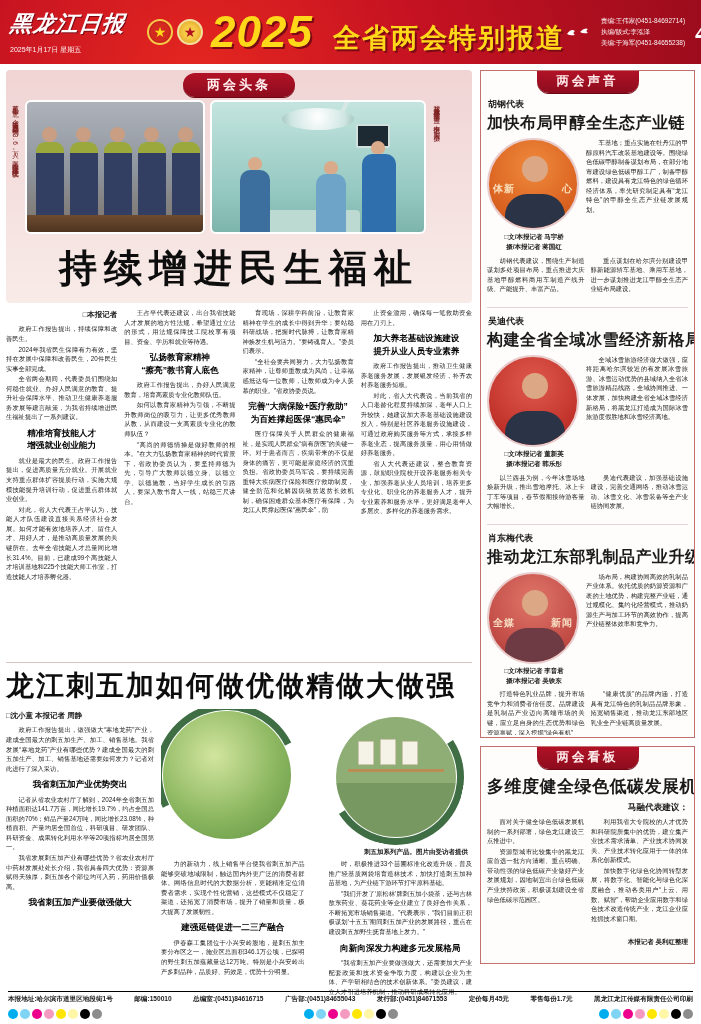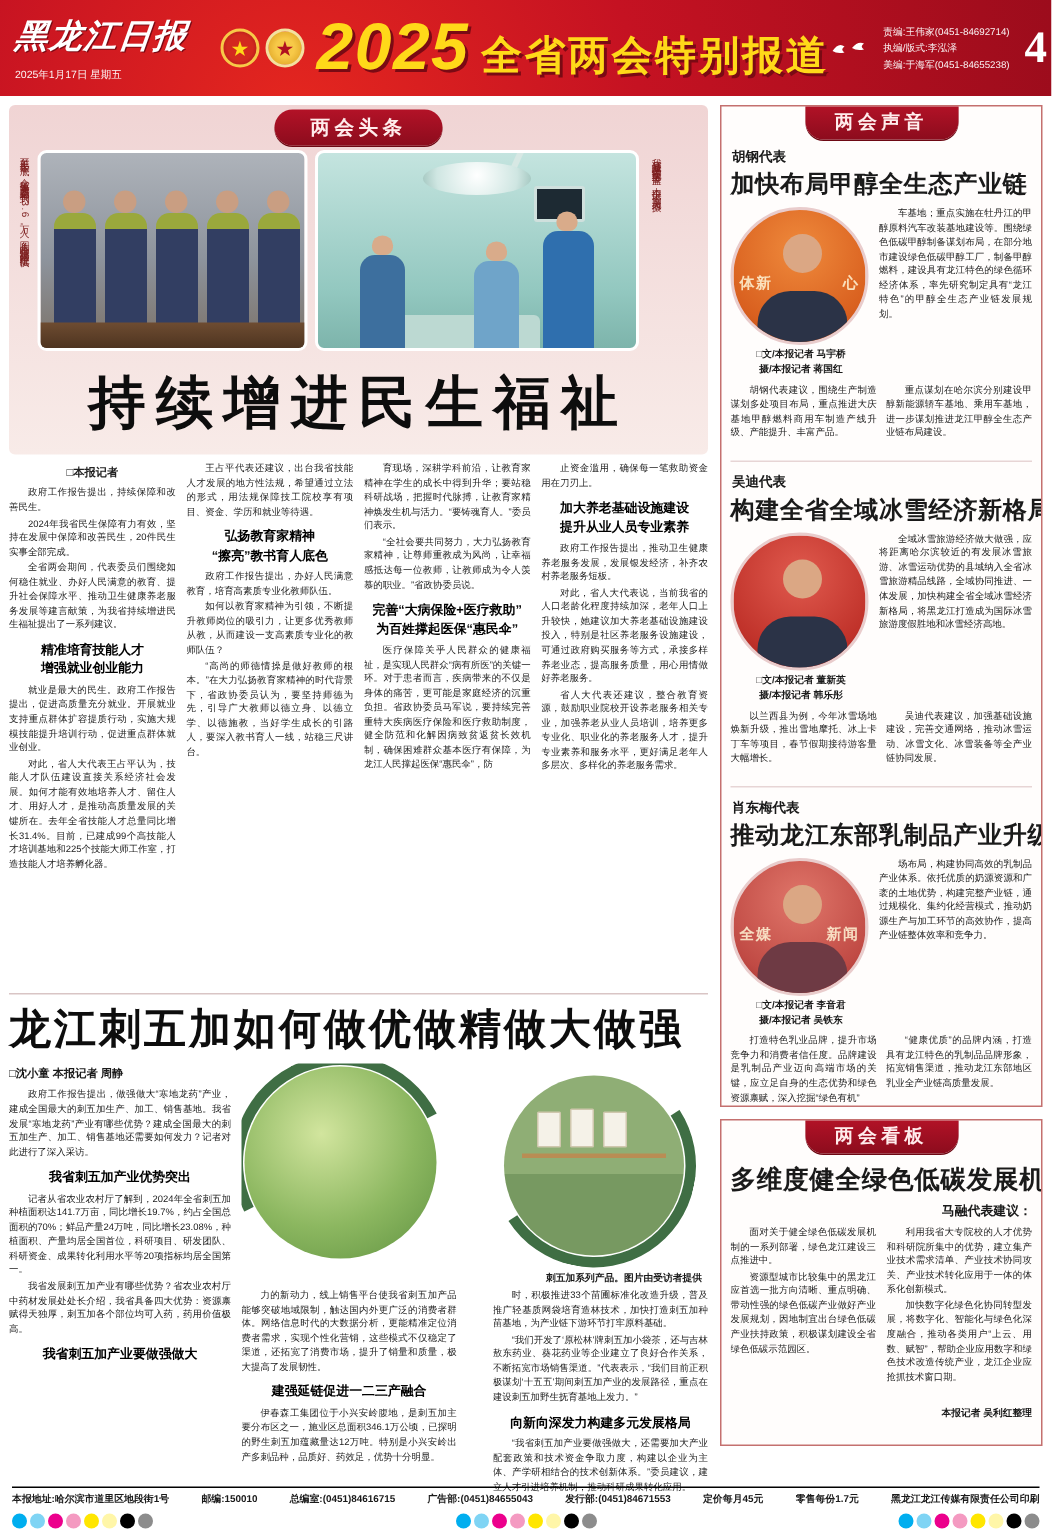--- a/index.html
+++ b/index.html
@@ -8,21 +8,21 @@
 
   
   .banner{height:64px;background:radial-gradient(circle at 28% 130%,#e5271f 0%,#c51222 45%,#9c0c1c 100%);display:flex;align-items:center;padding:0 10px;color:#fff;position:relative}
   .masthead-wrap{width:120px}
   .masthead{font-family:"Liberation Serif","DejaVu Serif",serif;font-style:italic;font-weight:bold;font-size:22px;letter-spacing:1px;transform:skew(-6deg);text-shadow:1px 1px 0 #7a0a14;white-space:nowrap}
   .date-line{font-size:7px;margin-top:6px;opacity:.95}
   .emblems{display:flex;gap:4px;align-items:center;margin:0 8px 0 22px}
   .emblem{width:26px;height:26px;border-radius:50%;display:flex;align-items:center;justify-content:center;font-size:14px;line-height:1}
   .emblem.nat{background:radial-gradient(circle,#d3291f 55%,#a31218 100%);border:2px solid #f7c948;color:#ffd919}
   .emblem.cppcc{background:radial-gradient(circle,#f7c948 40%,#d99a1b 100%);border:2px solid #f3e0a0;color:#b01020}
-  .banner-title{display:flex;align-items:baseline;gap:8px;white-space:nowrap}
+  .banner-title{display:flex;align-items:baseline;gap:20px;white-space:nowrap}
   .year{font-size:44px;font-weight:900;font-style:italic;color:#ffd919;text-shadow:2px 2px 0 #7a0a14;letter-spacing:1px}
   .btitle{font-size:27px;font-weight:900;color:#ffd919;text-shadow:2px 2px 0 #7a0a14;letter-spacing:2px}
   .banner-right{margin-left:auto;display:flex;align-items:center;gap:10px}
   .doves{display:flex;flex-direction:column;gap:2px}
   .doves svg{display:block}
   .editors{display:flex;flex-direction:column;gap:2px}
   .editors span{font-size:6.5px;opacity:.95;white-space:nowrap}
   .pageno{font-family:"Liberation Serif","DejaVu Serif",serif;font-size:30px;font-weight:bold;padding-right:4px}
 
   
@@ -54,21 +54,21 @@
   .s3{left:150px;width:34px;height:78px;background:#2f6fae}
   .bed{position:absolute;bottom:0;left:52px;width:96px;height:22px;background:#bcd9d2;border-radius:4px 4px 0 0}
   .big-headline{font-size:38px;font-weight:900;letter-spacing:7px;text-align:center;color:#0d0d0d;padding:9px 0 7px;white-space:nowrap}
 
   
   .cols{display:flex;gap:7px;margin-top:5px}
   .col{flex:1;font-size:6.3px;line-height:1.52;text-align:justify;color:#222;overflow:hidden}
   .a1 .col{height:348px}
   .para{text-indent:2em;margin-bottom:1px}
   .subhead{font-weight:bold;font-size:8.6px;line-height:1.45;text-align:center;margin:5px 0 4px;white-space:pre-line;color:#000}
-  .byline{text-align:center;font-weight:bold;font-size:7.5px;margin:1px 0 4px}
+  .byline{text-align:right;font-weight:bold;font-size:7.5px;margin:1px 0 4px}
   .byline-left{font-weight:bold;font-size:7.5px;margin:1px 0 4px;text-indent:0}
 
   .rule{height:1px;background:#d9c5c5;margin:6px 0 4px}
 
   
   .a2-headline{font-size:28px;font-weight:900;letter-spacing:2px;text-align:left;color:#0d0d0d;margin:2px 0 4px;white-space:nowrap}
   .a2-row{display:flex;gap:7px;height:300px;overflow:hidden}
   .a2-col1{width:148px;font-size:6.3px;line-height:1.52;text-align:justify;overflow:hidden}
   .a2-right{flex:1;display:flex;flex-direction:column;overflow:hidden}
   .a2-photos{position:relative;height:138px;flex:none}

